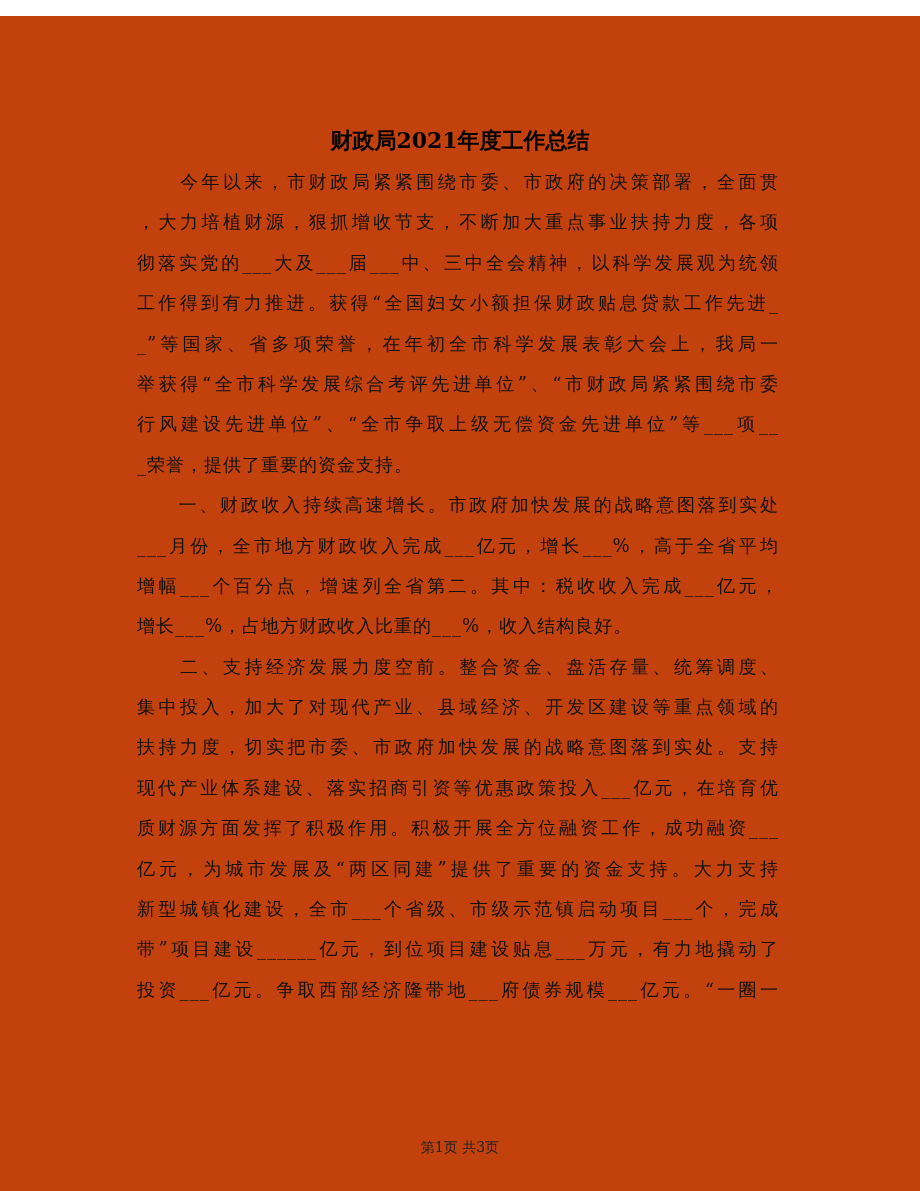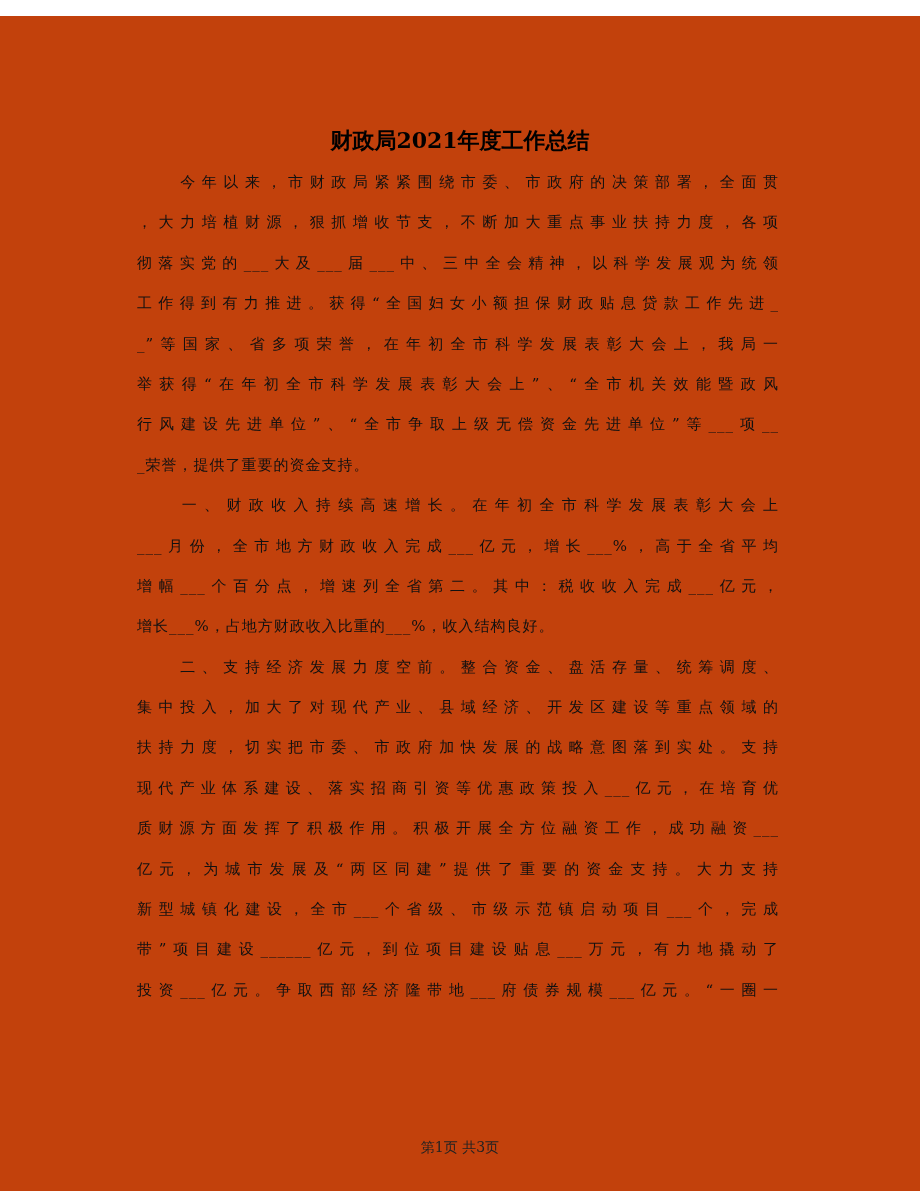--- a/index.html
+++ b/index.html
@@ -2,42 +2,42 @@
 <html><head>
 <meta charset="utf-8">
 <style>
   html, body { margin:0; padding:0; background:#ffffff; }
   body { width:920px; height:1191px; position:relative; overflow:hidden;
          font-family:"DejaVu Serif","Liberation Serif",serif; color:#111; }
   .page { position:absolute; left:0; top:16px; width:920px; height:1191px; background:#c2410c; }
   .title { position:absolute; left:0; width:920px; top:108px; text-align:center;
            font-size:22px; font-weight:bold; letter-spacing:0px; line-height:32px; color:#000; }
   .body { position:absolute; left:137px; top:146px; width:642px; }
-  .line { height:40.4px; line-height:40.4px; font-size:15px; white-space:nowrap;
+  .line { height:40.4px; line-height:40.4px; font-size:18px; white-space:nowrap;
           text-align:justify; text-align-last:justify; letter-spacing:1px; }
   .line.last { text-align-last:left; }
   .footer { position:absolute; left:0; width:920px; top:1121px; text-align:center;
             font-size:14px; color:#222; line-height:20px; }
 </style>
 </head>
 <body>
 
 <div class="page">
   <div class="title">财政局2021年度工作总结</div>
 
   <div class="body">
     <div class="line">　　今年以来，市财政局紧紧围绕市委、市政府的决策部署，全面贯</div>
     <div class="line">，大力培植财源，狠抓增收节支，不断加大重点事业扶持力度，各项</div>
     <div class="line">彻落实党的___大及___届___中、三中全会精神，以科学发展观为统领</div>
     <div class="line">工作得到有力推进。获得“全国妇女小额担保财政贴息贷款工作先进_</div>
     <div class="line">_”等国家、省多项荣誉，在年初全市科学发展表彰大会上，我局一</div>
-    <div class="line">举获得“在年初全市科学发展表彰大会上”、“全市机关效能暨政风</div>
+    <div class="line">举获得“全市科学发展综合考评先进单位”、“市财政局紧紧围绕市委</div>
     <div class="line">行风建设先进单位”、“全市争取上级无偿资金先进单位”等___项__</div>
     <div class="line last">_荣誉，提供了重要的资金支持。</div>
-    <div class="line">　　一、财政收入持续高速增长。在年初全市科学发展表彰大会上</div>
+    <div class="line">　　一、财政收入持续高速增长。市政府加快发展的战略意图落到实处</div>
     <div class="line">___月份，全市地方财政收入完成___亿元，增长___%，高于全省平均</div>
     <div class="line">增幅___个百分点，增速列全省第二。其中：税收收入完成___亿元，</div>
     <div class="line last">增长___%，占地方财政收入比重的___%，收入结构良好。</div>
     <div class="line">　　二、支持经济发展力度空前。整合资金、盘活存量、统筹调度、</div>
     <div class="line">集中投入，加大了对现代产业、县域经济、开发区建设等重点领域的</div>
     <div class="line">扶持力度，切实把市委、市政府加快发展的战略意图落到实处。支持</div>
     <div class="line">现代产业体系建设、落实招商引资等优惠政策投入___亿元，在培育优</div>
     <div class="line">质财源方面发挥了积极作用。积极开展全方位融资工作，成功融资___</div>
     <div class="line">亿元，为城市发展及“两区同建”提供了重要的资金支持。大力支持</div>
     <div class="line">新型城镇化建设，全市___个省级、市级示范镇启动项目___个，完成</div>

